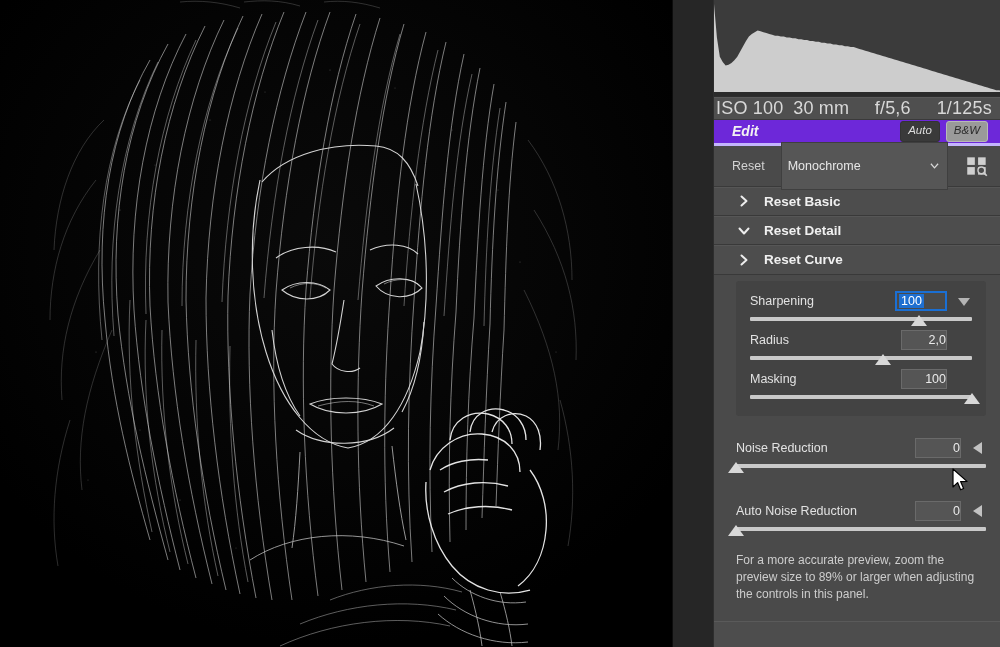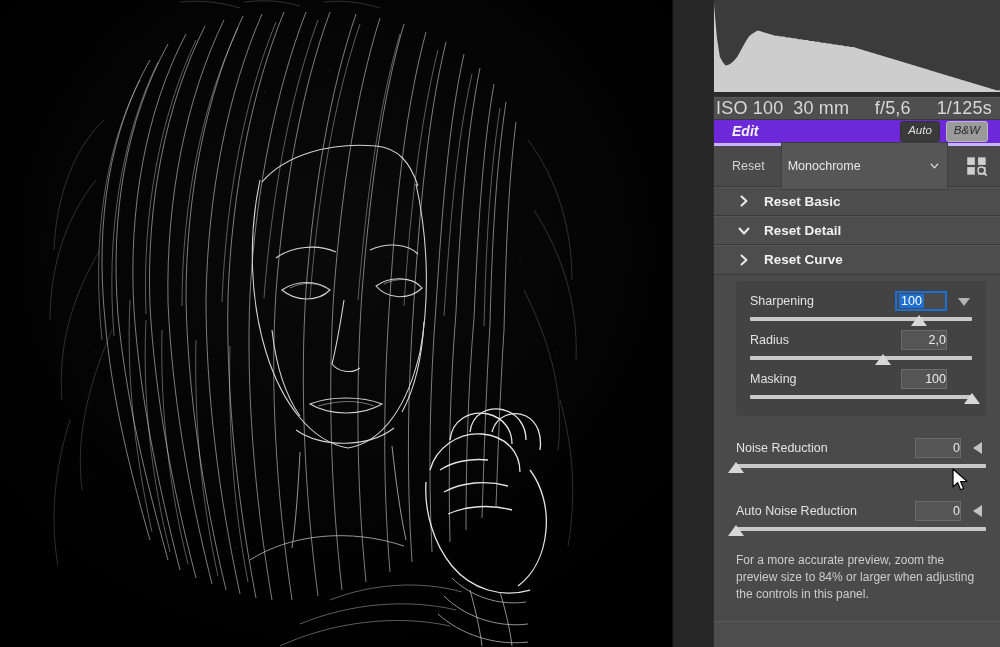--- a/index.html
+++ b/index.html
@@ -558,21 +558,21 @@
           <svg class="spin-left" viewBox="0 0 16 20">
             <path d="M12 4 L12 16 L3 10 Z" fill="#c2c2c2"></path>
           </svg>
         </div>
         <div class="track-wrap">
           <div class="track"></div>
           <div class="knob" id="knob-cnr" style="left: 0%;"></div>
         </div>
       </div>
 
-      <div class="help-text">For a more accurate preview, zoom the preview size to 84% or larger when adjusting the controls in this panel.</div>
+      <div class="help-text">For a more accurate preview, zoom the preview size to 89% or larger when adjusting the controls in this panel.</div>
 
     </div>
 
     <div class="bottom-section"></div>
   </div>
 
   <svg class="cursor" viewBox="0 0 18 26">
     <path d="M1 1 L1 19 L5.6 14.6 L8.6 21.8 L11.6 20.5 L8.6 13.6 L15 13.4 Z" fill="#ffffff" stroke="#000000" stroke-width="1.2" stroke-linejoin="round"></path>
   </svg>
 

